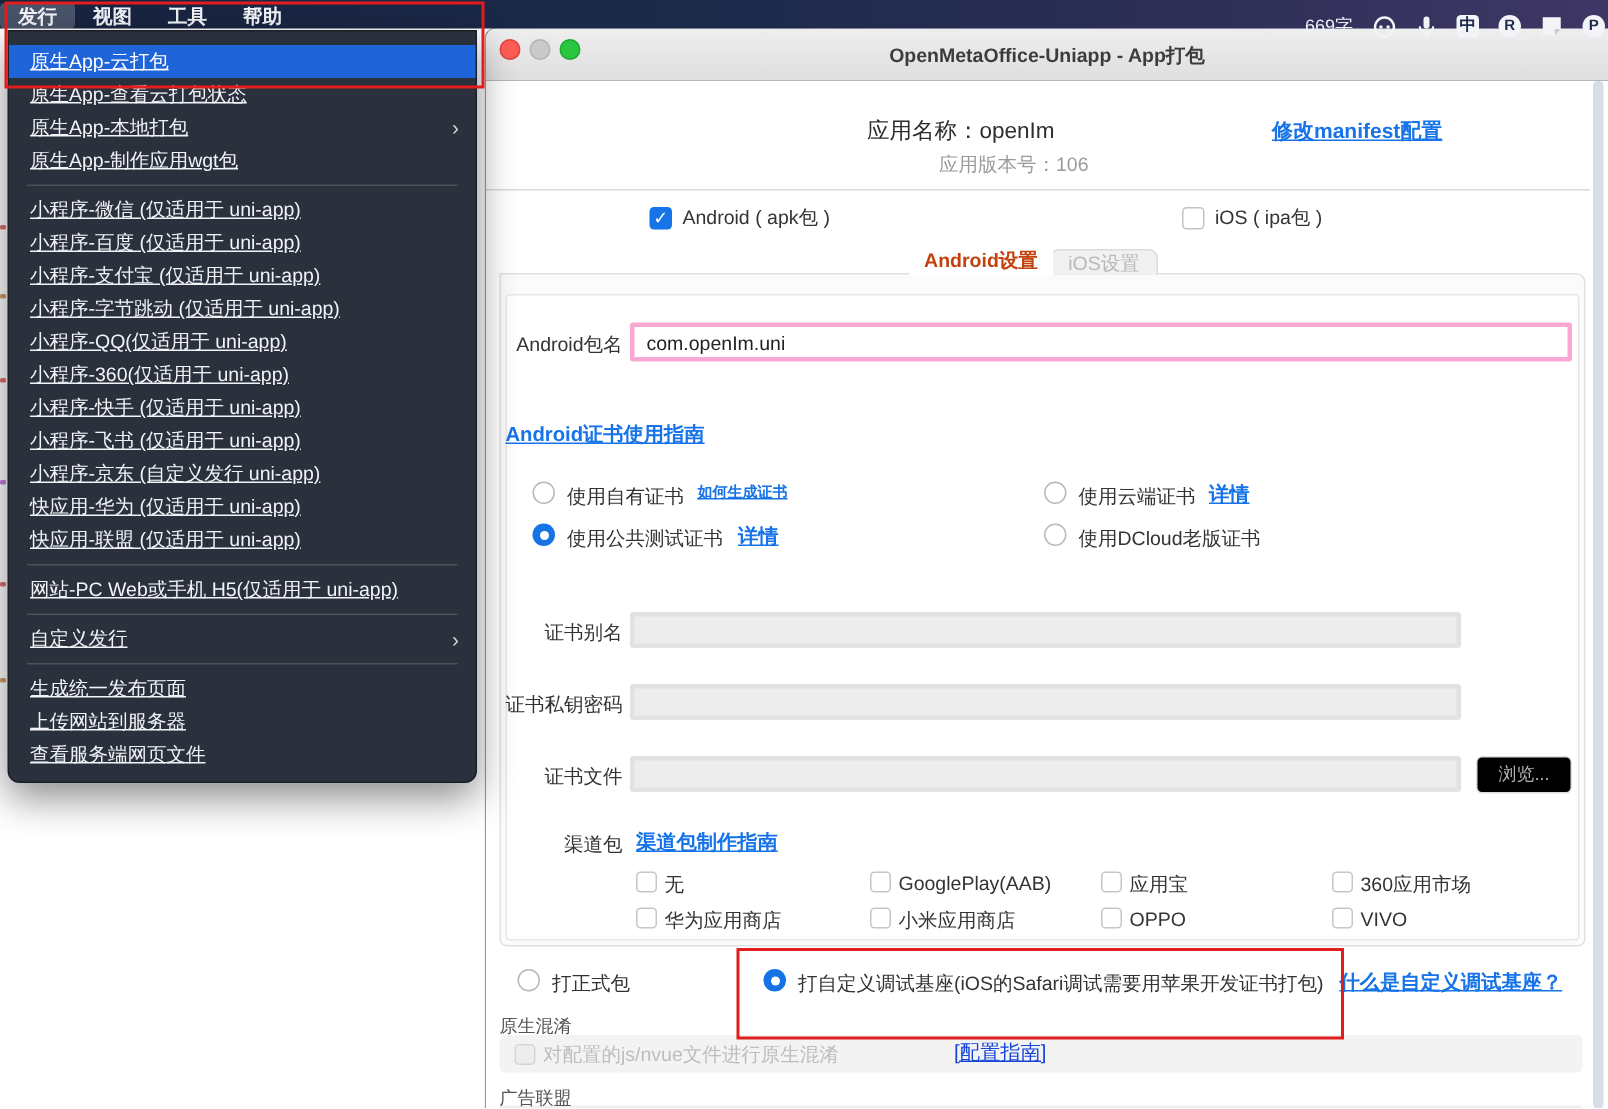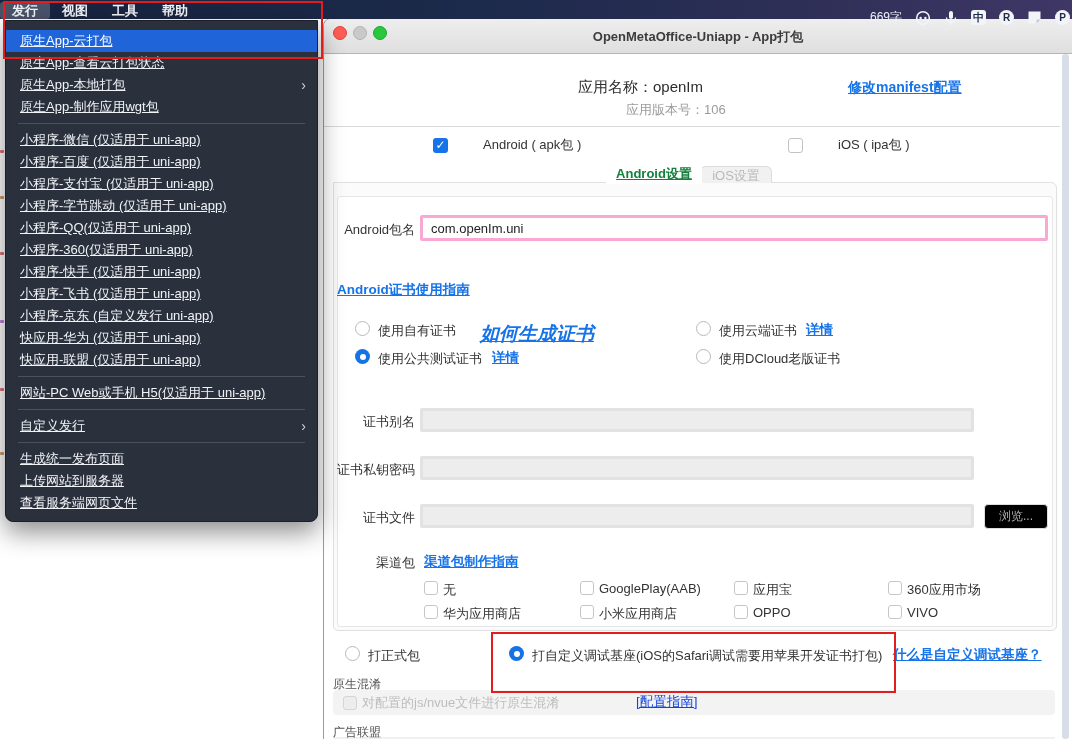--- a/index.html
+++ b/index.html
@@ -39,43 +39,43 @@
   #title{position:absolute;left:0;right:0;top:9px;text-align:center;font-size:13px;font-weight:bold;color:#3c3c3c;}
   .tl{position:absolute;top:7px;width:12px;height:12px;border-radius:50%;}
   #tl-close{left:9px;background:#fd5d55;border:1px solid #e0443c;}
   #tl-min{left:29px;background:#c9c9c9;border:1px solid #b4b4b4;}
   #tl-zoom{left:49px;background:#29c73f;border:1px solid #1ea82f;}
 
   
   #vscroll{left:1062px;top:54px;width:7px;height:685px;background:#d8dee8;border-radius:3px;z-index:12;}
 
   .link{color:#1673e8;text-decoration:underline;cursor:pointer;}
-  .lbl{color:#333;font-size:13px;margin-left:28px;}
+  .lbl{color:#333;font-size:13px;}
 
   
   #appname{left:578px;top:78px;font-size:15px;color:#2d2d2d;z-index:11;}
   #appver{left:590px;top:101px;font-size:13px;color:#9b9b9b;z-index:11;margin-left:36px;}
   #manifest-link{left:848px;top:79px;font-size:14px;font-weight:600;z-index:11;}
   #hdr-sep{left:324px;top:126px;width:736px;height:1px;background:#d9d9d9;z-index:11;}
 
   
   .cb{width:15px;height:15px;border-radius:3px;box-sizing:border-box;display:inline-block;}
   .cb.on{background:#1673e8;color:#fff;font-size:12px;line-height:15px;text-align:center;font-weight:bold;}
   .cb.off{background:#fff;border:1px solid #c3c3c3;}
   .row{display:flex;align-items:center;gap:7px;z-index:11;}
 
   
   #pane{left:333px;top:182px;width:724px;height:449px;background:#fbfbfb;border:1px solid #e0e0e0;
     border-radius:0 6px 5px 5px;box-sizing:border-box;z-index:11;}
   #pane-inner{left:337px;top:196px;width:716px;height:431px;background:#ffffff;border:1px solid #e7e7e7;
     border-radius:3px;box-sizing:border-box;z-index:11;}
   #tab-ios{left:700px;top:166px;width:72px;height:17px;background:#f1f1f1;border:1px solid #dcdcdc;border-bottom:none;
     border-radius:6px 6px 0 0;color:#b9b9b9;font-size:13px;text-align:center;line-height:17px;z-index:12;box-sizing:border-box;}
-  #tab-android{left:606px;top:165px;width:96px;height:19px;background:#ffffff;color:#15803d;font-weight:600;
-    font-size:13px;text-align:center;line-height:18px;z-index:13;text-decoration:underline;}
+  #tab-android{left:606px;top:165px;width:96px;height:19px;background:#ffffff;color:#c2410c;font-weight:600;
+    font-size:13px;text-align:center;line-height:18px;z-index:13;}
 
   
   .rlabel{position:absolute;text-align:right;font-size:13px;color:#333;z-index:12;}
   .inp{position:absolute;box-sizing:border-box;border:3px solid #f9a8d4;border-radius:2px;background:#fff;
     font-size:13px;color:#222;padding:0 8px;z-index:12;font-family:inherit;}
   .inp.disabled{background:#ededed;border-color:#e2e2e2;}
   .radio{position:absolute;width:15px;height:15px;border-radius:50%;box-sizing:border-box;z-index:12;}
   .radio.off{background:#fff;border:1px solid #b9b9b9;}
   .radio.on{background:#1673e6;}
   .radio.on::after{content:"";position:absolute;left:4.5px;top:4.5px;width:6px;height:6px;border-radius:50%;background:#fff;}
@@ -198,21 +198,21 @@
   <div id="tab-android" class="abs">Android设置</div>
   <div id="pane-inner" class="abs"></div>
 
   <div class="rlabel" style="left:330px;top:221px;width:85px;">Android包名</div>
   <input class="inp" style="left: 420px; top: 215px; width: 628px; height: 26px;" value="com.openIm.uni">
 
   <div class="abs link" style="left:337px;top:281px;font-size:13.5px;font-weight:600;z-index:12;">Android证书使用指南</div>
 
   <span class="radio off" style="left:355px;top:321px;"></span>
   <span class="flabel" style="left:378px;top:322px;">使用自有证书</span>
-  <span class="abs link" style="left:480px;top:321px;font-size:19px;font-weight:600;z-index:12;font-style:italic;">如何生成证书</span>
+  <span class="abs link" style="left:465px;top:321px;font-size:10px;font-weight:600;z-index:12;">如何生成证书</span>
   <span class="radio off" style="left:696px;top:321px;"></span>
   <span class="flabel" style="left:719px;top:322px;">使用云端证书</span>
   <span class="abs link" style="left:806px;top:321px;font-size:13.5px;font-weight:600;z-index:12;">详情</span>
 
   <span class="radio on" style="left:355px;top:349px;"></span>
   <span class="flabel" style="left:378px;top:350px;">使用公共测试证书</span>
   <span class="abs link" style="left:492px;top:349px;font-size:13.5px;font-weight:600;z-index:12;">详情</span>
   <span class="radio off" style="left:696px;top:349px;"></span>
   <span class="flabel" style="left:719px;top:350px;">使用DCloud老版证书</span>
 

